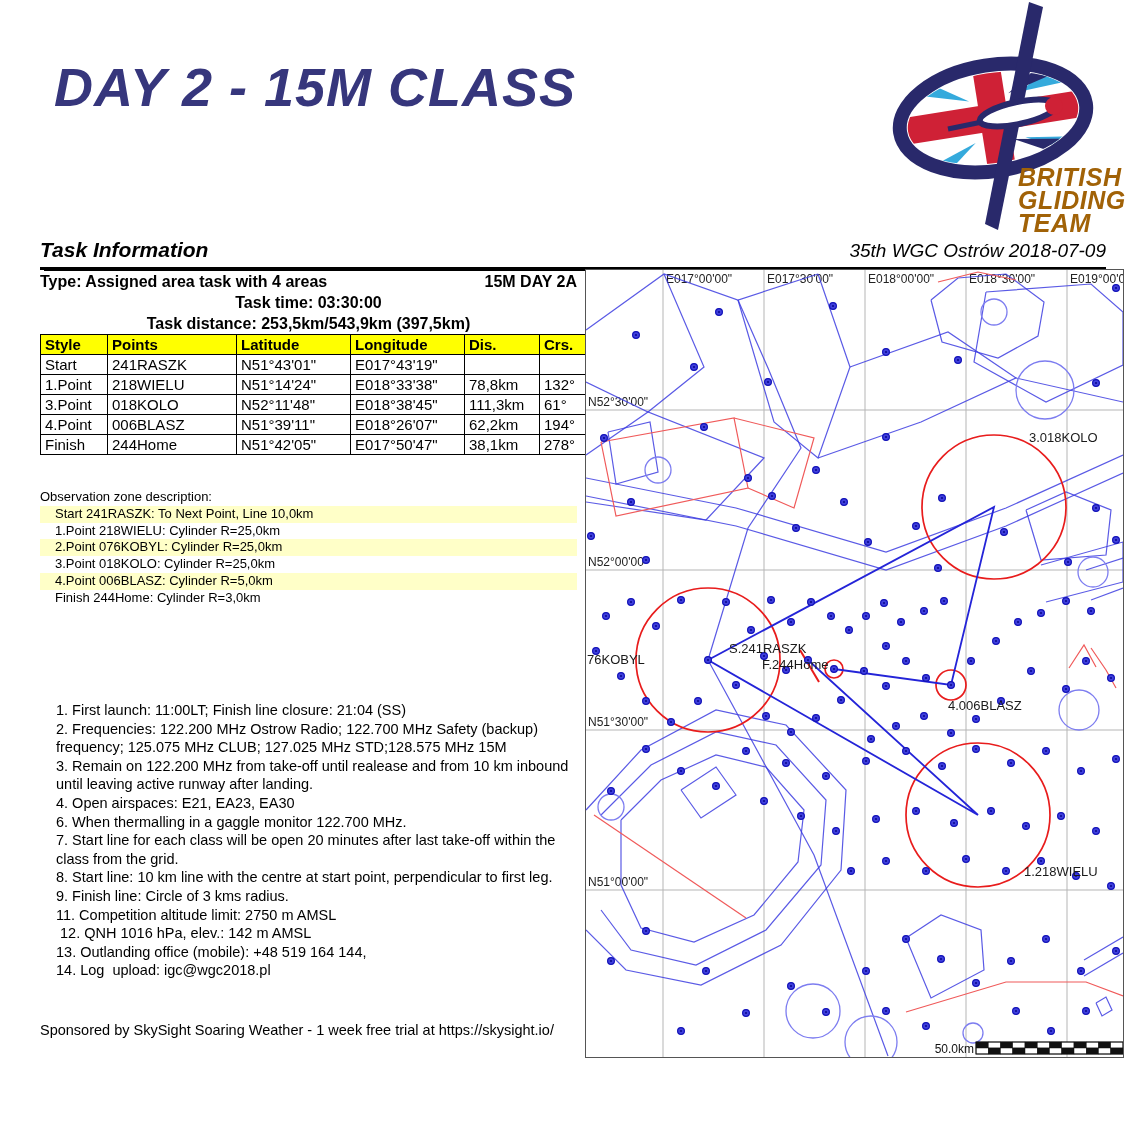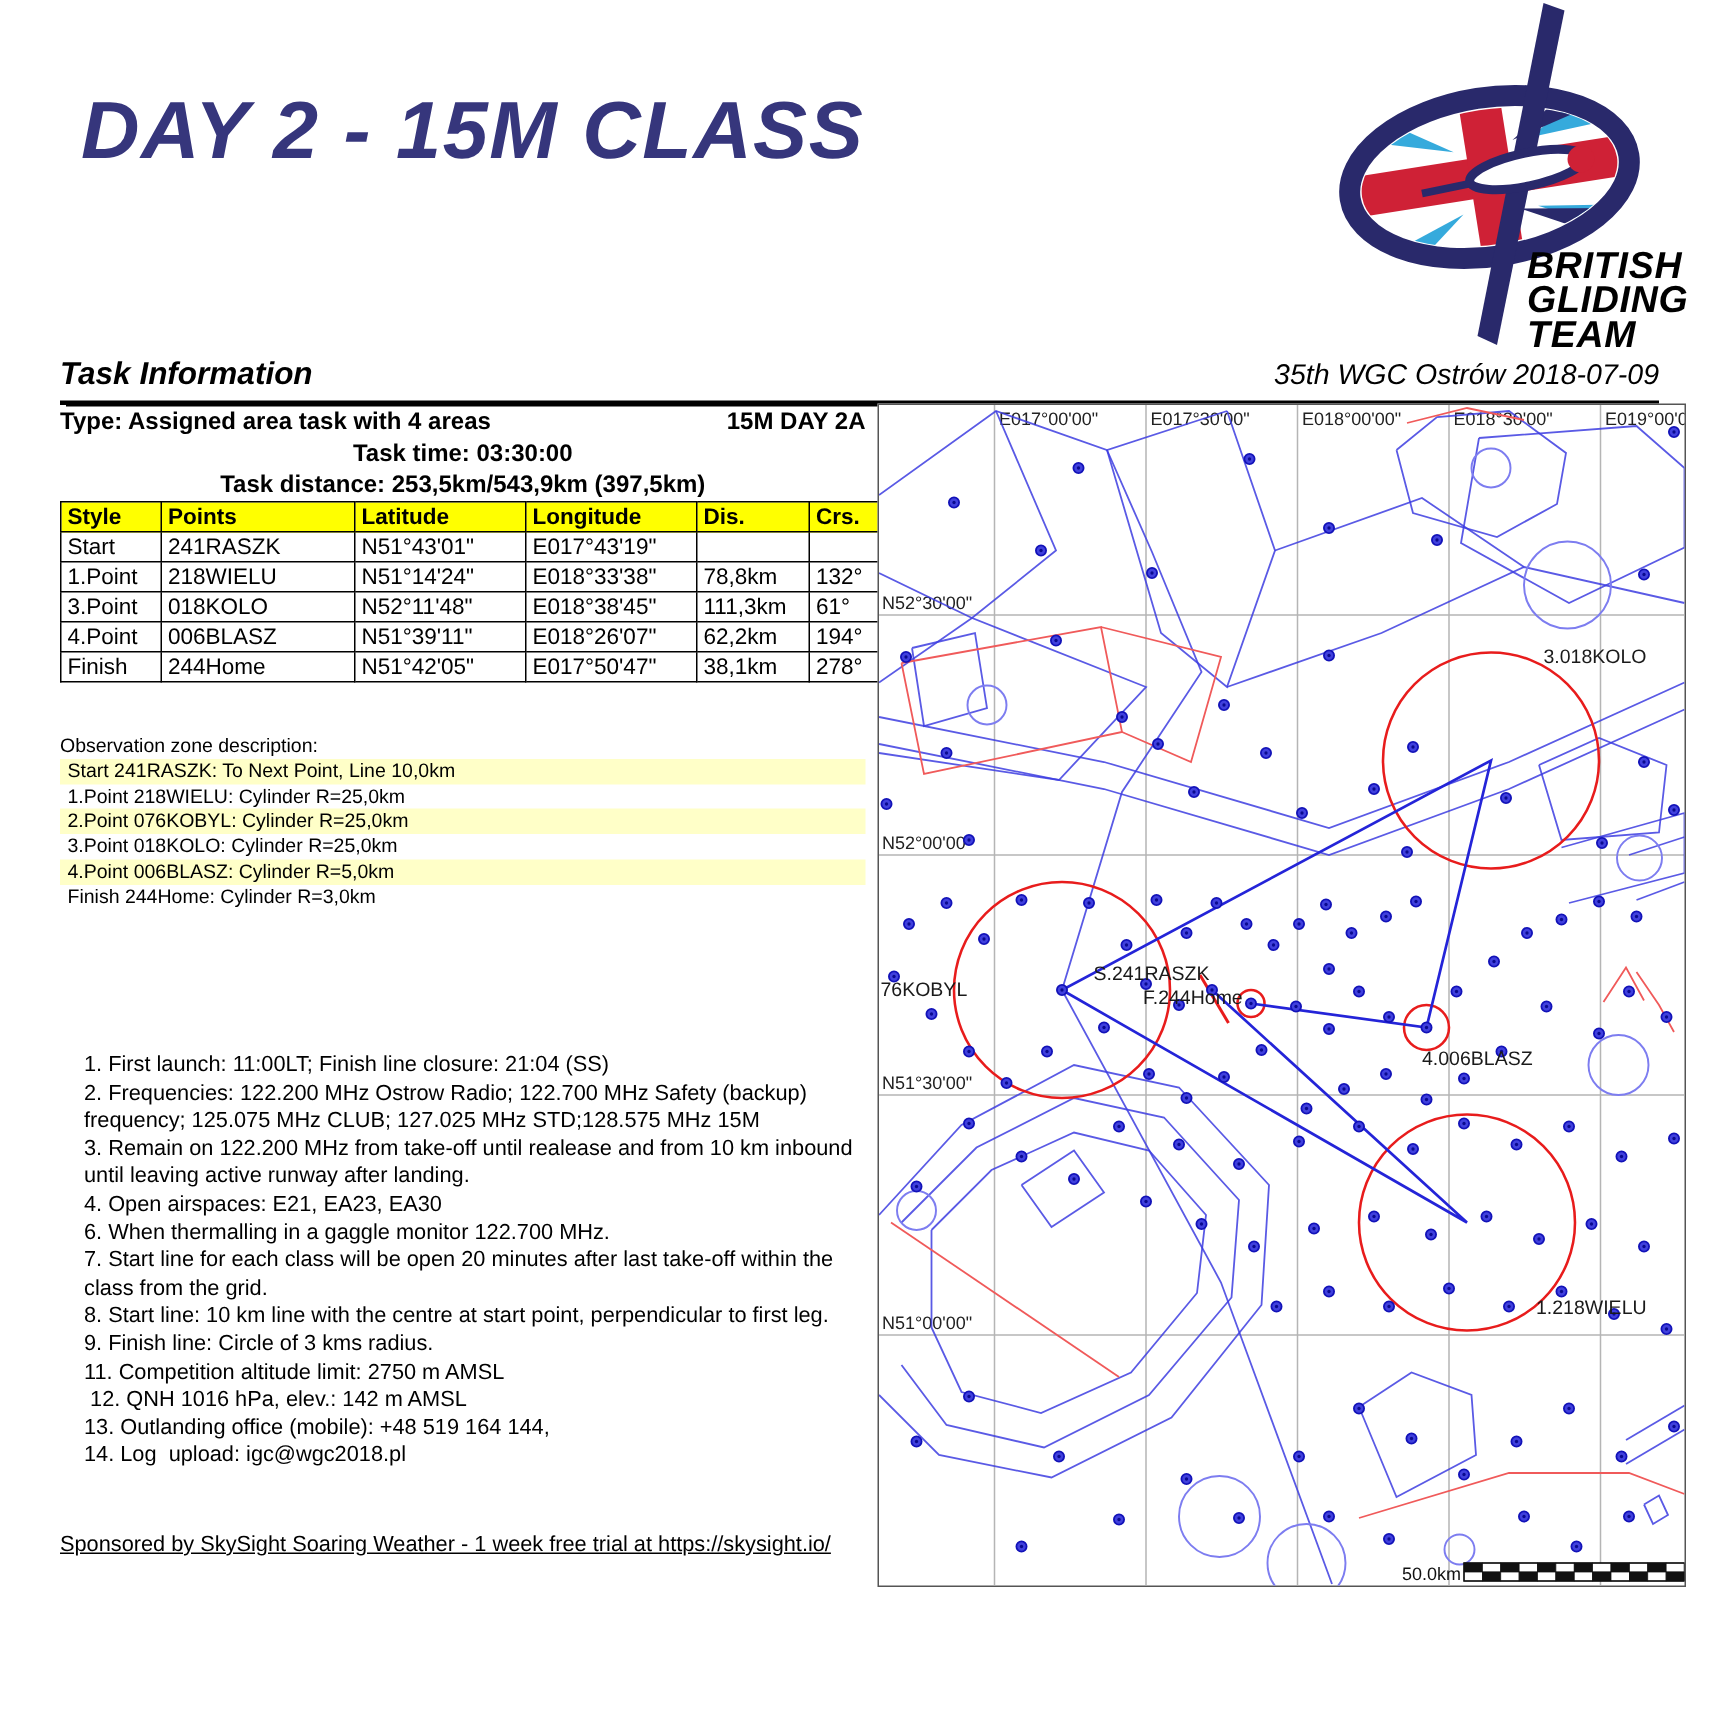--- a/index.html
+++ b/index.html
@@ -4,40 +4,40 @@
 <style>
   html,body{margin:0;padding:0;}
   body{width:1140px;height:1140px;background:#ffffff;position:relative;
        font-family:"Liberation Sans",sans-serif;color:#000;overflow:hidden;}
   .abs{position:absolute;}
   .page-title{left:54px;top:56px;font-size:54px;font-weight:bold;font-style:italic;
       color:#36367c;letter-spacing:1px;white-space:nowrap;}
   .logo{left:890px;top:0;width:250px;height:235px;}
   .logo svg{position:absolute;left:0;top:0;}
   .logo-text{position:absolute;left:128px;top:166px;font-weight:bold;font-style:italic;
-      color:#000000;font-size:25px;line-height:23px;letter-spacing:0.5px;}
+      color:#a16207;font-size:25px;line-height:23px;letter-spacing:0.5px;}
   .section-head{left:40px;top:238px;width:1066px;display:flex;justify-content:space-between;
       align-items:flex-end;border-bottom:3px solid #000;box-shadow:0 5px 0 -4px #000;
       padding-bottom:5px;}
   .sh-left{font-size:21px;font-weight:bold;font-style:italic;}
   .sh-right{font-size:19px;font-style:italic;}
   .task-meta{left:40px;top:271px;width:537px;font-size:16px;font-weight:bold;line-height:21px;text-align:center;}
   .tm-row{display:flex;justify-content:space-between;}
   .task-table{left:40px;top:334px;border-collapse:collapse;font-size:15px;}
   .task-table th,.task-table td{border:1px solid #000;padding:0 4px;height:19px;
       text-align:left;font-size:15px;white-space:nowrap;}
   .task-table th{background:#ffff00;font-weight:bold;}
   .task-table .c0{width:58px;} .task-table .c1{width:120px;} .task-table .c2{width:105px;}
   .task-table .c3{width:105px;} .task-table .c4{width:66px;} .task-table .c5{width:40px;}
   .obs{left:40px;top:489px;width:537px;font-size:13px;line-height:16.8px;}
-  .obs-line{padding-left:5px;}
+  .obs-line{padding-left:15px;}
   .obs-line.hl{background:#ffffc8;}
   .notes{left:56px;top:701px;width:560px;font-size:14.5px;line-height:18.6px;}
   .note{white-space:pre;}
-  .sponsor{left:40px;top:1022px;font-size:14.5px;text-decoration:underline;}
+  .sponsor{left:40px;top:1022px;font-size:14.5px;}
   .map{left:585px;top:269px;width:537px;height:787px;border:1px solid #555;background:#fff;}
 </style>
 </head>
 <body>
 
 <div>
 
   <div class="abs page-title">DAY 2 - 15M CLASS</div>
 
   <div class="abs logo">

